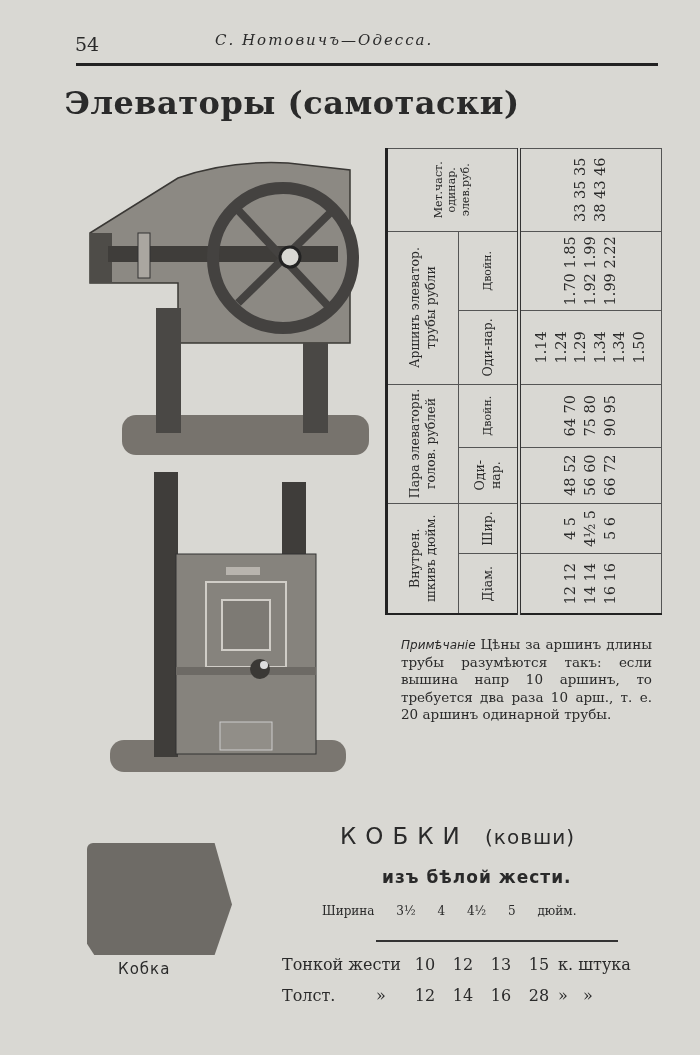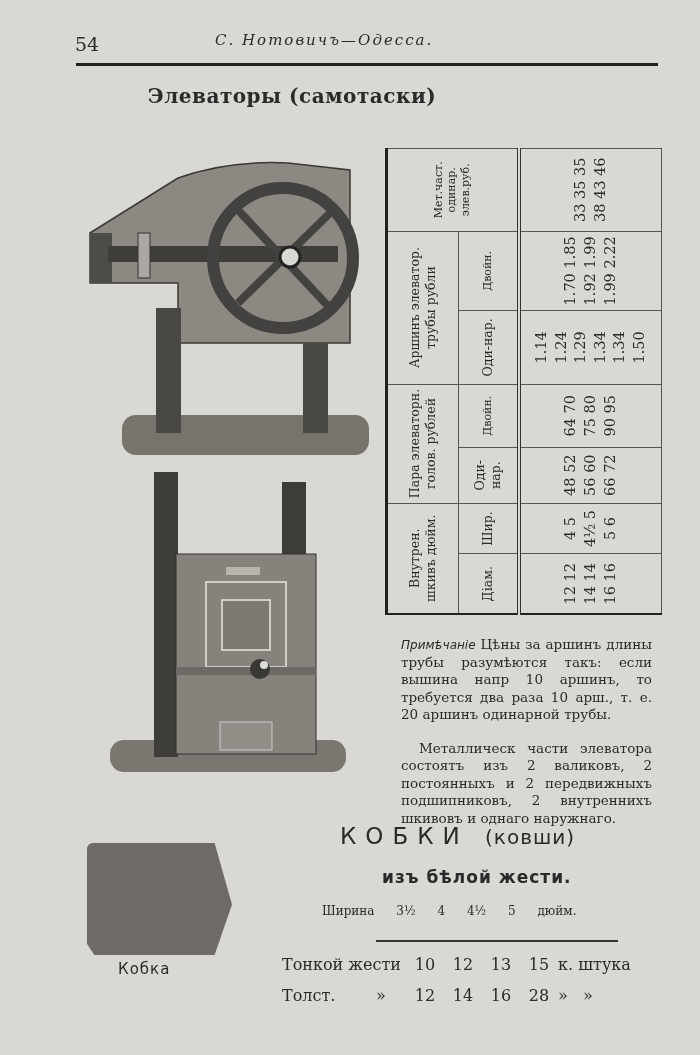--- a/index.html
+++ b/index.html
@@ -2,21 +2,21 @@
 <html><head>
 <meta charset="utf-8">
 <style>
   html, body { margin:0; padding:0; }
   body { width:700px; height:1055px; background:#d9d8d3; position:relative; overflow:hidden;
          font-family:"DejaVu Serif", serif; color:#2a2a2a; }
   .abs { position:absolute; }
   .pagenum { left:75px; top:33px; font-size:19px; }
   .running { left:215px; top:31px; font-size:15px; font-style:italic; letter-spacing:2px; }
   .rule-top { left:76px; top:63px; width:582px; height:3px; background:#222; }
-  .title { left:0; width:584px; top:84px; text-align:center; font-size:20px; font-weight:bold;
+  .title { left:0; width:584px; top:84px; text-align:center; font-size:32px; font-weight:bold;
            font-family:"DejaVu Serif", serif; letter-spacing:0.5px; }
   .base1 { left:122px; top:415px; width:247px; height:40px; border-radius:14px; background:#77736d; }
   .base2 { left:110px; top:740px; width:236px; height:32px; border-radius:14px; background:#7a7670; }
 
   
   .bucket { left:87px; top:843px; width:145px; height:112px; background:#6e6b66;
             clip-path:polygon(0 0, 88% 0, 100% 55%, 88% 100%, 5% 100%, 0 90%); border-radius:6px; }
   .bucket-label { left:118px; top:960px; font-size:15px; letter-spacing:1px; font-family:"DejaVu Sans", sans-serif; }
 
   
@@ -122,21 +122,20 @@
         <td class="vals">1.70 1.85 1.92 1.99 1.99 2.22</td>
         <td class="vals">33 35 35 38 43 46</td>
       </tr>
     </tbody>
       </table>
   </div>
 </div>
 
 <div class="abs note">
   <p><span class="note-label">Примѣчаніе</span> <span>Цѣны за аршинъ длины трубы разумѣются такъ: если вышина напр 10 аршинъ, то требуется два раза 10 арш., т. е. 20 аршинъ одинарной трубы.</span></p>
-  <p>Металлическ части элеватора состоятъ изъ 2 валиковъ, 2 постоянныхъ и 2 передвижныхъ подшипниковъ, 2 внутреннихъ шкивовъ и однаго наружнаго.</p>
 </div>
 
 <div class="abs kob-title"><span>КОБКИ</span> <span class="kob-paren">(ковши)</span></div>
 <div class="abs kob-sub">изъ бѣлой жести.</div>
 
 <div class="abs widths">
   <span>Ширина</span>
   <span>3½</span>
   <span>4</span>
   <span>4½</span>

